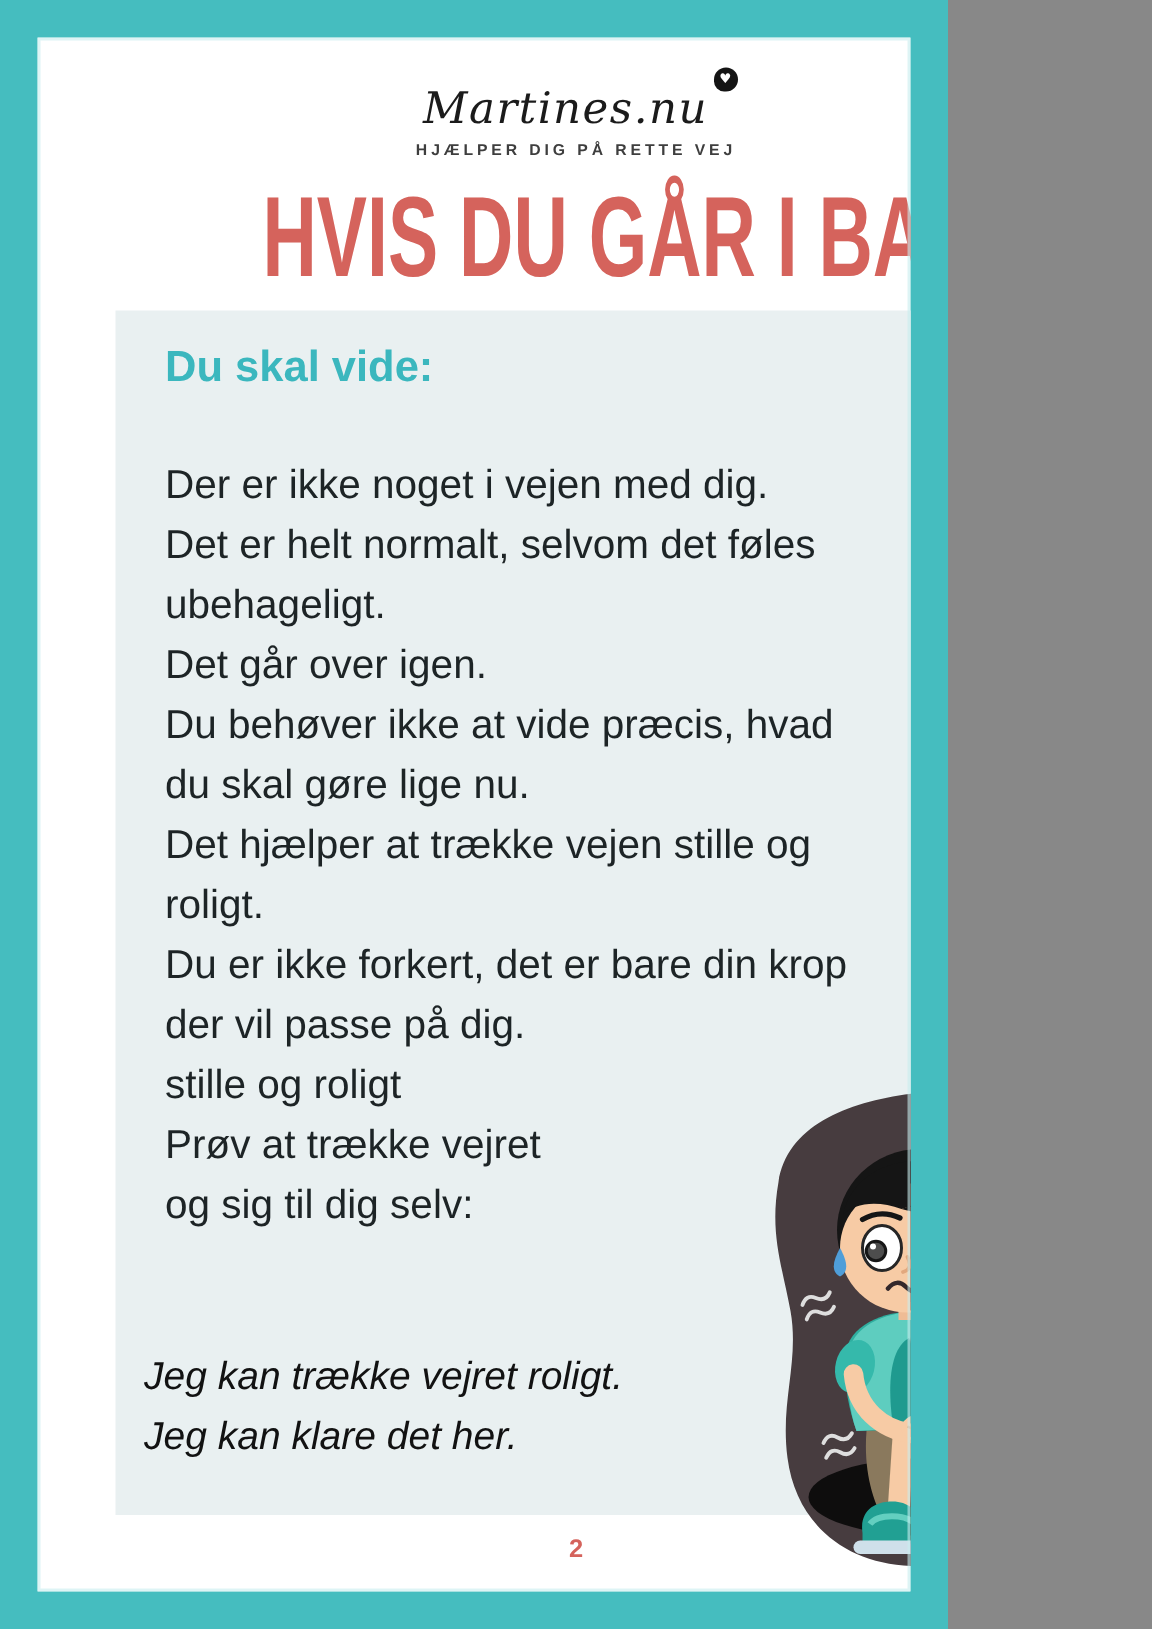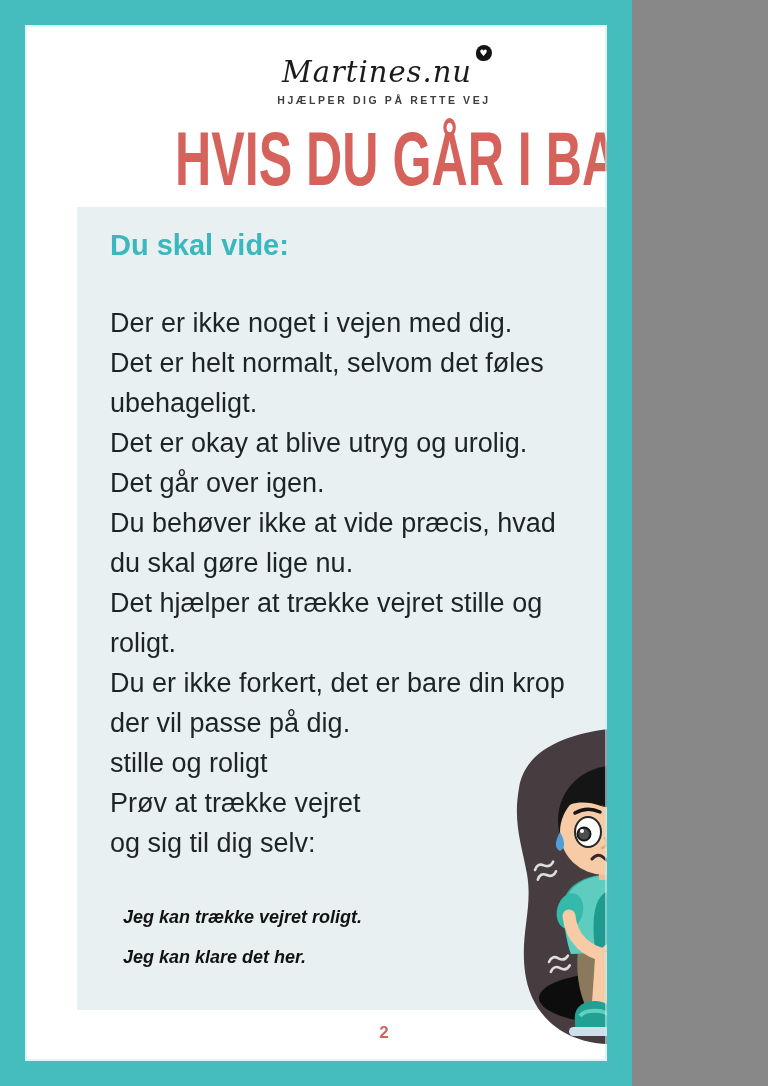--- a/index.html
+++ b/index.html
@@ -56,23 +56,23 @@
   }
   .panel-heading{
     position:absolute;left:33px;top:22px;
     font-size:29px;font-weight:700;color:var(--teal-text);
   }
   .body-lines{
     position:absolute;left:33px;top:96px;
     font-size:27px;line-height:40px;color:var(--ink);
   }
   .affirmations{
-    position:absolute;left:46px;top:690px;
-    font-size:18px;line-height:40px;color:#121212;
-    font-weight:700;font-style:italic;
+    position:absolute;left:19px;top:690px;
+    font-size:26px;line-height:40px;color:#121212;
+    font-weight:400;font-style:italic;
   }
   
   .illustration{position:absolute;left:480px;top:695px;width:228px;height:332px;}
   
   .page-num{
     position:absolute;left:0;top:998px;width:718px;
     text-align:center;color:var(--coral);
     font-size:17px;font-weight:700;
   }
 </style>
@@ -92,25 +92,24 @@
   <div class="title">
     <span class="title-inner">HVIS DU GÅR I BAGLÅS</span>
   </div>
 
   <div class="panel">
     <div class="panel-heading">Du skal vide:</div>
     <div class="body-lines">
       <div>Der er ikke noget i vejen med dig.</div>
       <div>Det er helt normalt, selvom det føles</div>
       <div>ubehageligt.</div>
-      <div>Det er okay at blive utryg og urolig.</div>
       <div>Det går over igen.</div>
       <div>Du behøver ikke at vide præcis, hvad</div>
       <div>du skal gøre lige nu.</div>
-      <div>Det hjælper at trække vejret stille og</div>
+      <div>Det hjælper at trække vejen stille og</div>
       <div>roligt.</div>
       <div>Du er ikke forkert, det er bare din krop</div>
       <div>der vil passe på dig.</div>
       <div>stille og roligt</div>
       <div>Prøv at trække vejret</div>
       <div>og sig til dig selv:</div>
     </div>
     <div class="affirmations">
       <div>Jeg kan trække vejret roligt.</div>
       <div>Jeg kan klare det her.</div>

